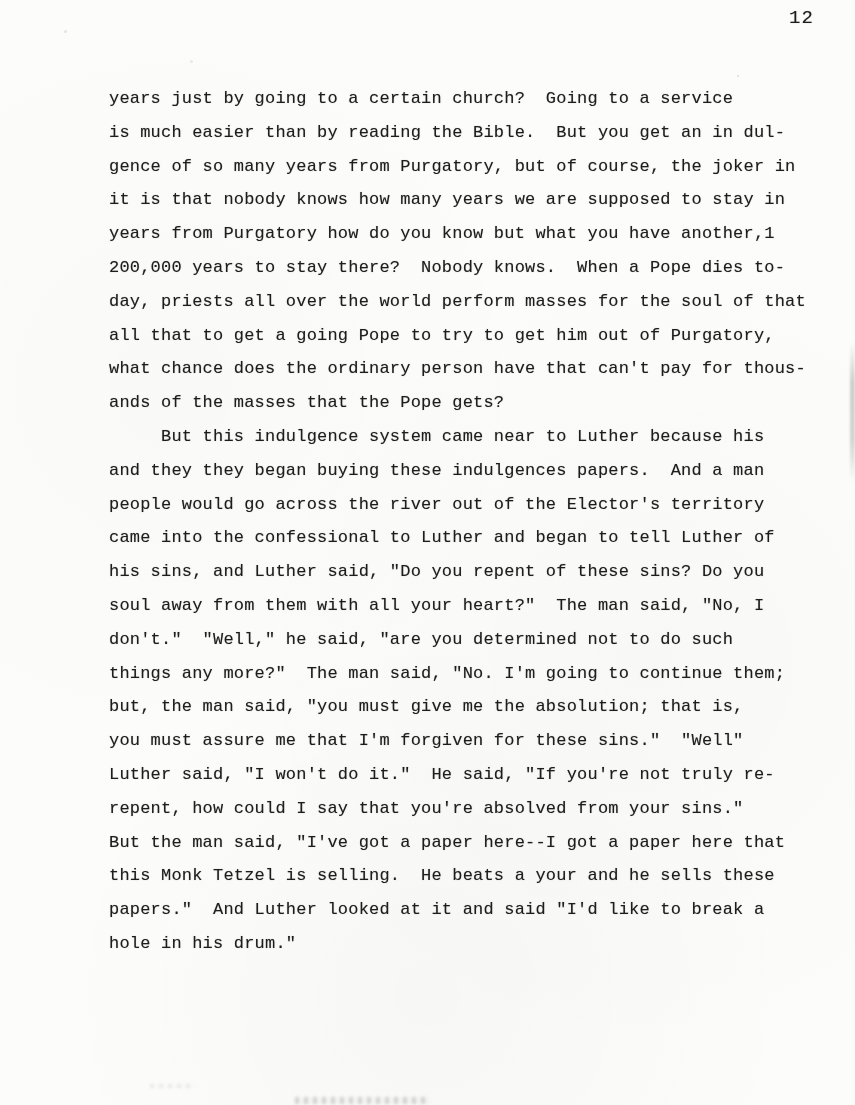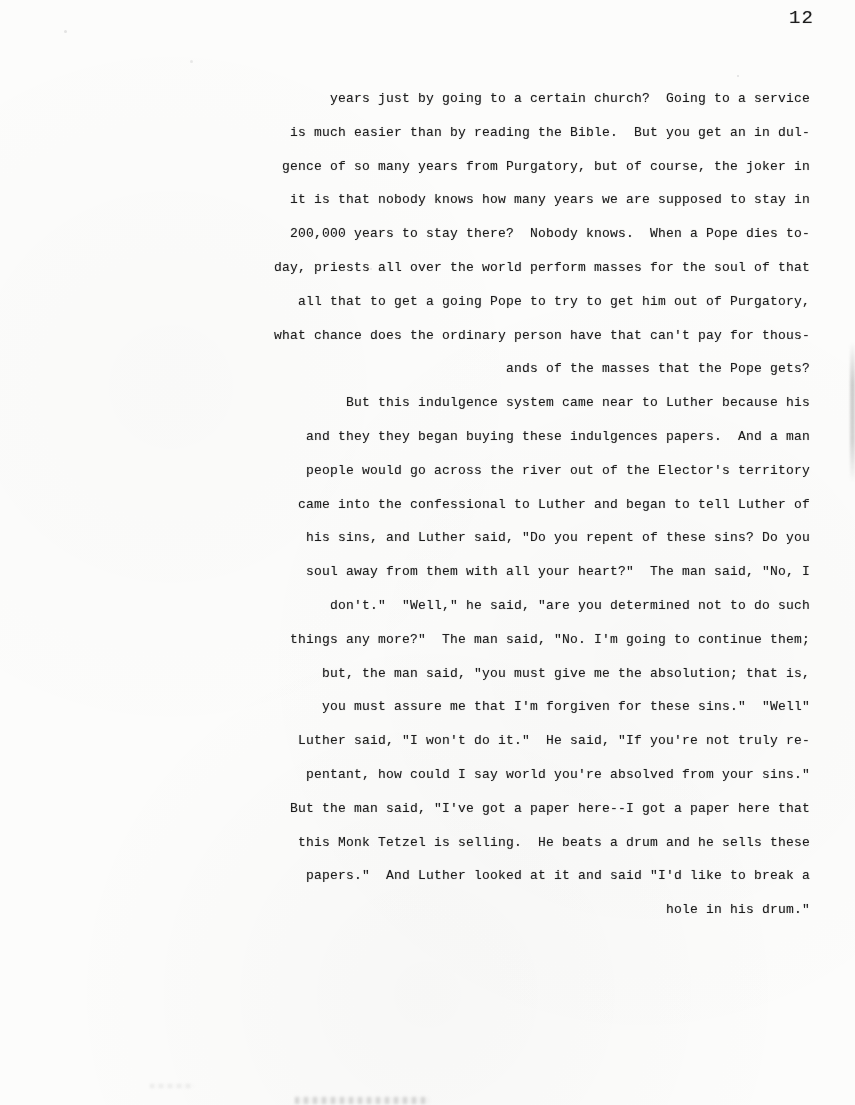--- a/index.html
+++ b/index.html
@@ -1,19 +1,19 @@
 <!DOCTYPE html>
 <html style="--ink: #1d1d1d; --paper: #fcfcfb;"><head>
 <meta charset="utf-8">
 <style>
   :root {
     --ink: #1d1d1d;
     --paper: #fcfcfb;
   }
-  * { margin: 0; padding: 0; box-sizing: border-box; text-align: right; }
+  * { margin: 0; padding: 0; box-sizing: border-box; }
   html, body { background: #e8e8e8; }
   .page {
     position: relative;
     width: 855px;
     height: 1105px;
     background: var(--paper);
     overflow: hidden;
     font-family: "Liberation Mono", "DejaVu Sans Mono", monospace;
     color: var(--ink);
   }
@@ -37,24 +37,25 @@
     text-shadow: 0 0 1px rgba(25,25,25,0.4);
   }
   .typescript {
     position: absolute;
     top: 82px;
     left: 90px;
     width: 720px;
   }
   .line {
     white-space: pre;
-    font-size: 13px;
+    font-size: 17px;
     line-height: 33.8px;
     letter-spacing: 0.2px;
     text-shadow: 0 0 1px rgba(25,25,25,0.38);
+    margin-left: 19px;
   }
   
   .speck {
     position: absolute;
     width: 3px;
     height: 3px;
     border-radius: 50%;
     background: #9a9a9a;
     opacity: 0.35;
   }
@@ -94,39 +95,40 @@
 
 <div class="page">
 
   <div class="page-number">12</div>
 
   <div class="typescript">
     <div class="line">years just by going to a certain church?  Going to a service</div>
     <div class="line">is much easier than by reading the Bible.  But you get an in dul-</div>
     <div class="line">gence of so many years from Purgatory, but of course, the joker in</div>
     <div class="line">it is that nobody knows how many years we are supposed to stay in</div>
+    <div class="line">years from Purgatory how do you know but what you have another,1</div>
     <div class="line">200,000 years to stay there?  Nobody knows.  When a Pope dies to-</div>
     <div class="line">day, priests all over the world perform masses for the soul of that</div>
     <div class="line">all that to get a going Pope to try to get him out of Purgatory,</div>
     <div class="line">what chance does the ordinary person have that can't pay for thous-</div>
     <div class="line">ands of the masses that the Pope gets?</div>
     <div class="line">     But this indulgence system came near to Luther because his</div>
     <div class="line">and they they began buying these indulgences papers.  And a man</div>
     <div class="line">people would go across the river out of the Elector's territory</div>
     <div class="line">came into the confessional to Luther and began to tell Luther of</div>
     <div class="line">his sins, and Luther said, "Do you repent of these sins? Do you</div>
     <div class="line">soul away from them with all your heart?"  The man said, "No, I</div>
     <div class="line">don't."  "Well," he said, "are you determined not to do such</div>
     <div class="line">things any more?"  The man said, "No. I'm going to continue them;</div>
     <div class="line">but, the man said, "you must give me the absolution; that is,</div>
     <div class="line">you must assure me that I'm forgiven for these sins."  "Well"</div>
     <div class="line">Luther said, "I won't do it."  He said, "If you're not truly re-</div>
-    <div class="line">pentant, how could I say world you're absolved from your sins."</div>
+    <div class="line">repent, how could I say that you're absolved from your sins."</div>
     <div class="line">But the man said, "I've got a paper here--I got a paper here that</div>
-    <div class="line">this Monk Tetzel is selling.  He beats a drum and he sells these</div>
+    <div class="line">this Monk Tetzel is selling.  He beats a your and he sells these</div>
     <div class="line">papers."  And Luther looked at it and said "I'd like to break a</div>
     <div class="line">hole in his drum."</div>
   </div>
 
   <div class="speck s1"></div>
   <div class="speck s2"></div>
   <div class="speck s3"></div>
   <div class="speck s4"></div>
   <div class="edge-streak"></div>
   <div class="bottom-smudge"></div>

